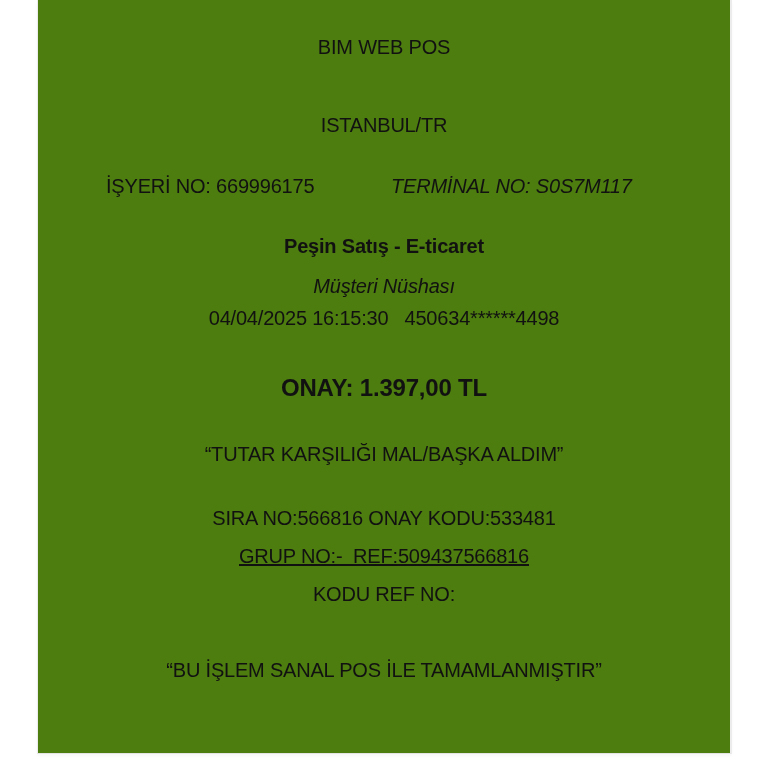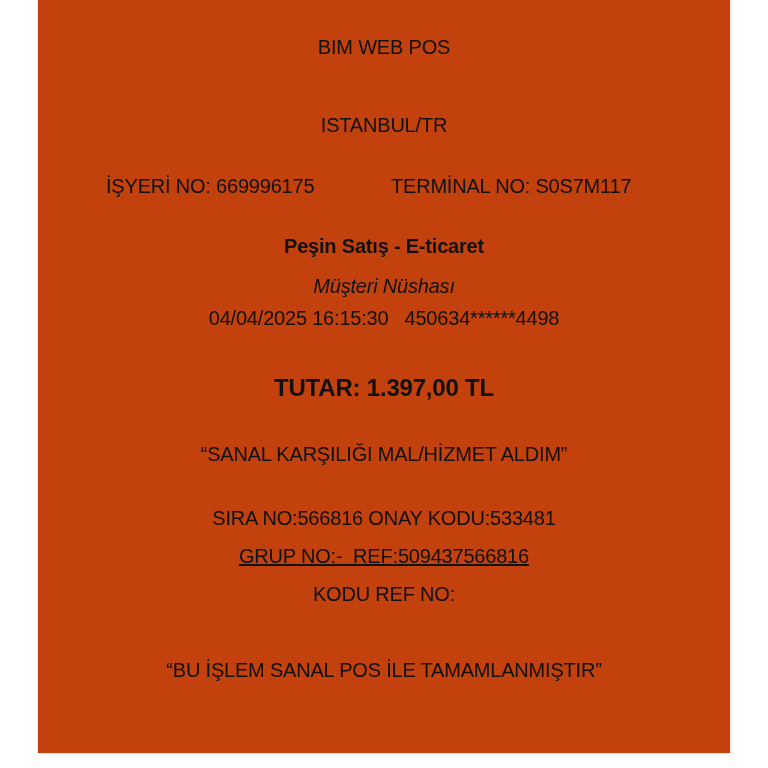--- a/index.html
+++ b/index.html
@@ -26,21 +26,21 @@
     .receipt {
       position: absolute;
       left: 37px;
       top: 0;
       width: 692px;
       height: 753px;
       border-left: 1px solid #ececec;
       border-right: 2px solid #ececec;
       border-bottom: 1px solid #e4e4e4;
       box-shadow: 0 2px 3px rgba(0,0,0,0.03);
-      background: #c2410c;
+      background: #4d7c0f;
     }
     .line {
       position: absolute;
       left: 0;
       width: 100%;
       text-align: center;
       white-space: pre;
       font-size: 20px;
       line-height: 26px;
       letter-spacing: -0.2px;
@@ -68,32 +68,32 @@
 <div class="top-shade"></div>
 
 <div class="receipt">
 
   <div class="line" style="top:34px;">BIM WEB POS</div>
 
   <div class="line" style="top:112px;">ISTANBUL/TR</div>
 
   <div class="row-split">
     <span style="left:68px;">İŞYERİ NO: 669996175</span>
-    <span style="left:353px;">TERMİNAL NO: S0S7M117</span>
+    <span style="left:353px;font-style:italic;">TERMİNAL NO: S0S7M117</span>
   </div>
 
   <div class="line bold" style="top:233px;">Peşin Satış - E-ticaret</div>
 
   <div class="line" style="top:273px;font-style:italic;">Müşteri Nüshası</div>
 
   <div class="line" style="top:305px;">04/04/2025 16:15:30   450634******4498</div>
 
-  <div class="line bold big" style="top:373px;">TUTAR: 1.397,00 TL</div>
+  <div class="line bold big" style="top:373px;">ONAY: 1.397,00 TL</div>
 
-  <div class="line" style="top:441px;">“SANAL KARŞILIĞI MAL/HİZMET ALDIM”</div>
+  <div class="line" style="top:441px;">“TUTAR KARŞILIĞI MAL/BAŞKA ALDIM”</div>
 
   <div class="line" style="top:505px;">SIRA NO:566816 ONAY KODU:533481</div>
 
   <div class="line" style="top:543px;text-decoration:underline;">GRUP NO:-  REF:509437566816</div>
 
   <div class="line" style="top:581px;">KODU REF NO:</div>
 
 
   <div class="line" style="top:657px;">“BU İŞLEM SANAL POS İLE TAMAMLANMIŞTIR”</div>
 

